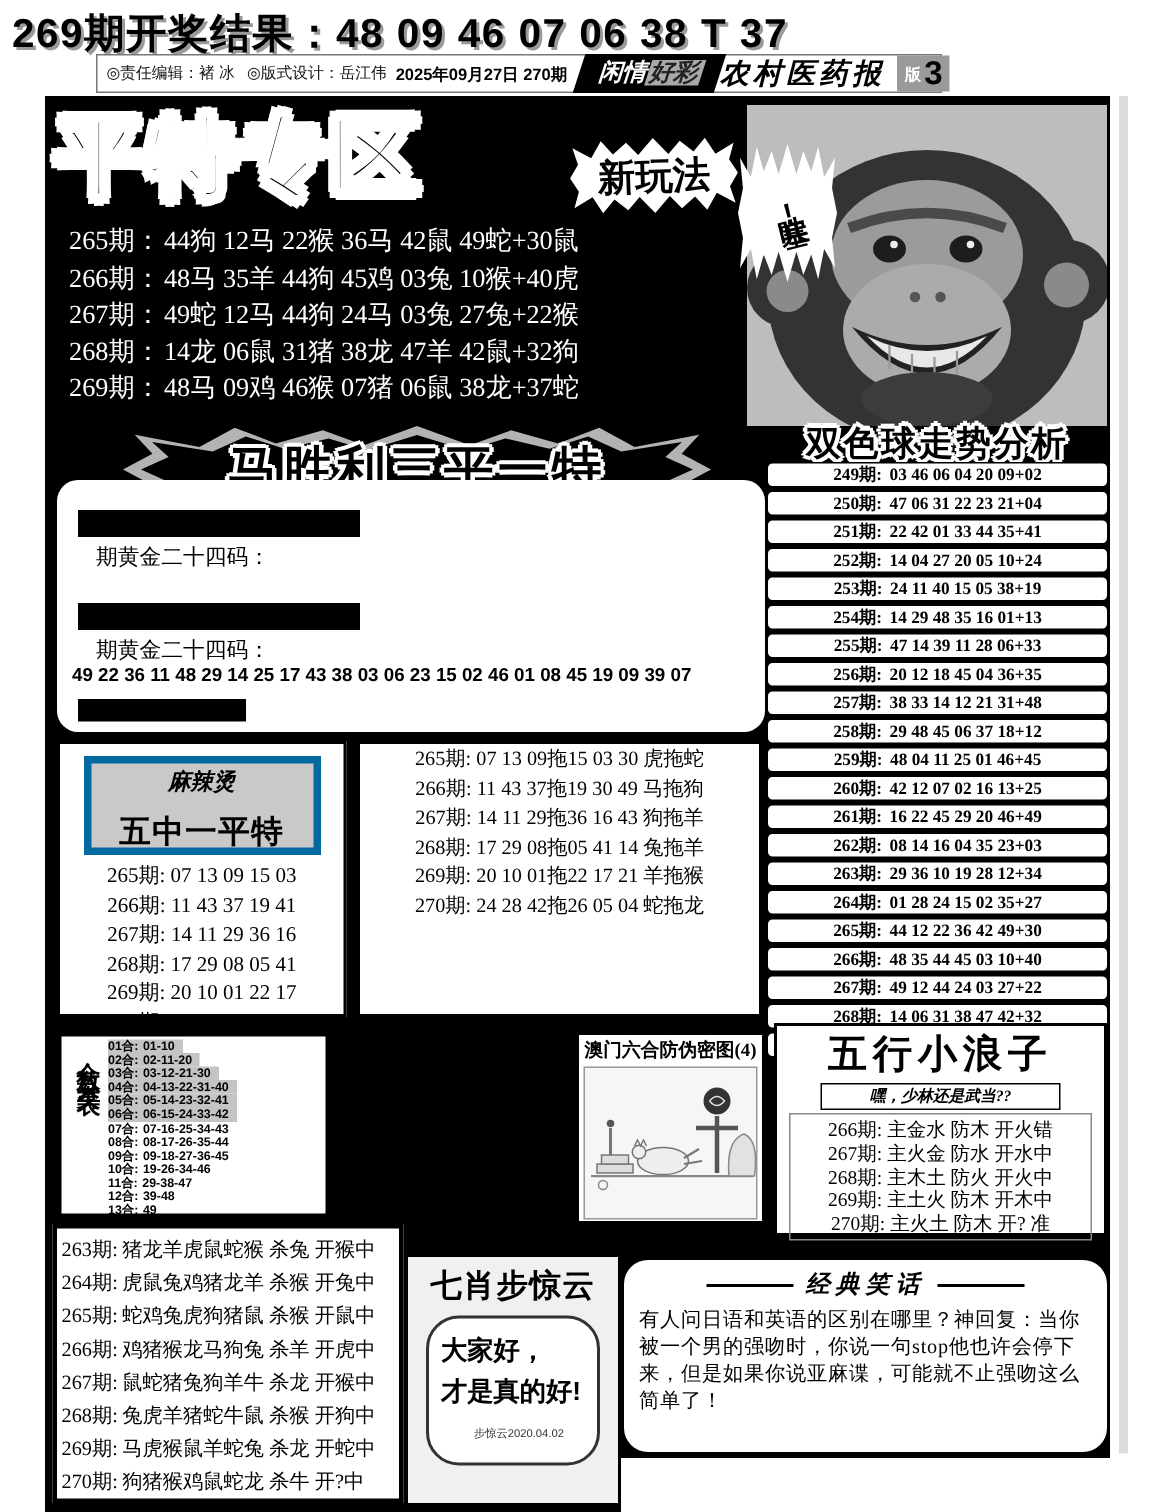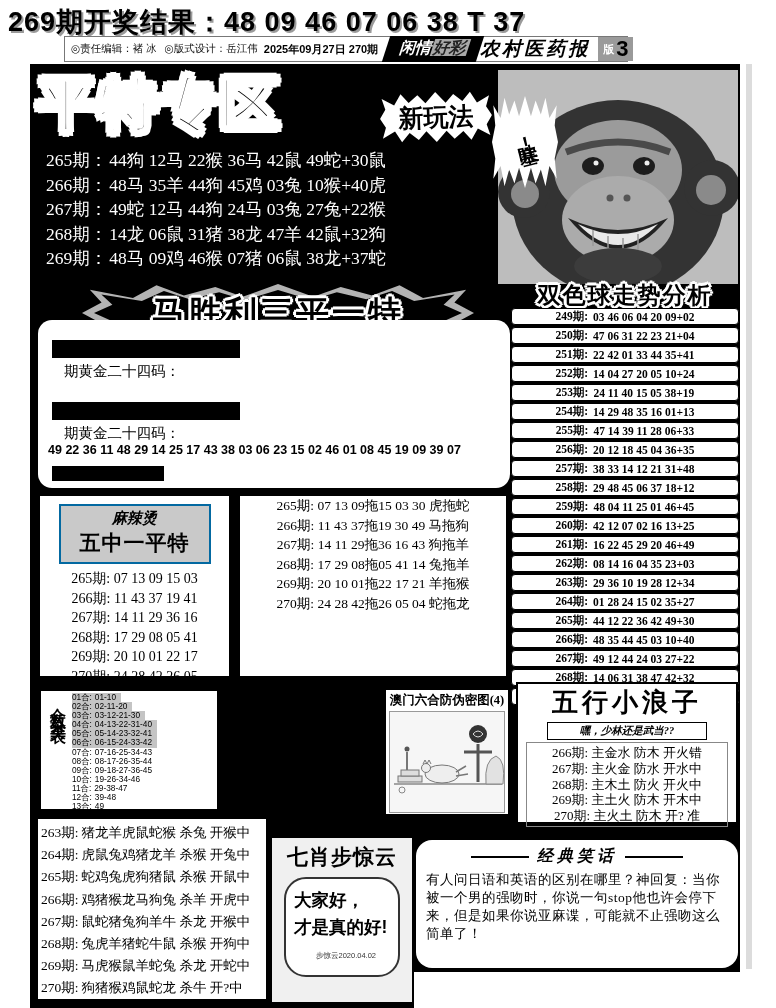--- a/index.html
+++ b/index.html
@@ -71,34 +71,34 @@
   .bar2{left:14px;top:82px;width:188px;height:18px;}
   .bar3{left:14px;top:146px;width:112px;height:15px;}
   .glabel{position:absolute;left:26px;font-size:14.5px;color:#000;}
   .glabel1{top:42px;}  .glabel2{top:104px;}
   .gnums{position:absolute;left:10px;width:458px;font-size:12.5px;font-weight:bold;white-space:nowrap;color:#000;}
   .gnums1{top:61px;}  .gnums2{top:123px;}
 
   .tipbox{background:#fff;border:2px solid #000;box-sizing:border-box;}
   .wz-box{left:8px;top:430px;width:193px;height:184px;}
   .tuo-box{left:208px;top:430px;width:270px;height:184px;}
-  .tip-head{margin:8px auto 5px;background:#c9c9c9;border:2px solid #0369a1;text-align:center;}
+  .tip-head{margin:8px auto 5px;background:#c9c9c9;border:5px solid #0369a1;text-align:center;}
   .wz-box .tip-head{width:148px;height:56px;}
   .tuo-box .tip-head{width:218px;height:54px;}
   .tip-script{font-family:"Liberation Serif",serif;font-style:italic;font-weight:bold;font-size:15px;margin-top:3px;}
-  .tip-title{font-size:21px;font-weight:900;letter-spacing:1px;margin-top:1px;}
+  .tip-title{font-size:21px;font-weight:900;letter-spacing:1px;margin-top:9px;}
   .tuo-box .tip-title{font-size:19px;}
   .tip-rows{text-align:center;font-family:"Liberation Serif",serif;font-size:14px;line-height:19.5px;white-space:nowrap;}
   .tuo-box .tip-rows{font-size:13.5px;}
 
   .heshu-box{left:8px;top:624px;width:182px;height:124px;background:#fff;border:3px solid #000;
       box-sizing:border-box;display:flex;}
   .heshu-title{writing-mode:vertical-rl;text-orientation:upright;font-size:16px;font-weight:900;
       font-family:"Liberation Serif",serif;letter-spacing:5px;padding:4px 2px 0 6px;}
-  .heshu-rows{flex:1;padding:2px 0 4px 2px;font-size:8.3px;font-weight:normal;line-height:9.1px;}
+  .heshu-rows{flex:1;padding:2px 0 4px 2px;font-size:8.3px;font-weight:bold;line-height:9.1px;}
   .hrow{white-space:nowrap;width:fit-content;padding-right:5px;}
   .hrow:nth-child(-n+6){background:#c4c4c4;}
   .hrow .hv{margin-left:3px;}
 
   .qixiao-box{left:5px;top:752px;width:234px;height:186px;background:#fff;border:3px solid #000;
       box-sizing:border-box;padding:3px 0 0 3px;}
   .qx-row{font-family:"Liberation Serif",serif;font-size:13.5px;line-height:22.2px;white-space:nowrap;}
   .qx-row .pt{margin-left:3px;}
 
   .wang-box{left:196px;top:624px;width:154px;height:128px;background:#fff;border:2px solid #000;box-sizing:border-box;}

